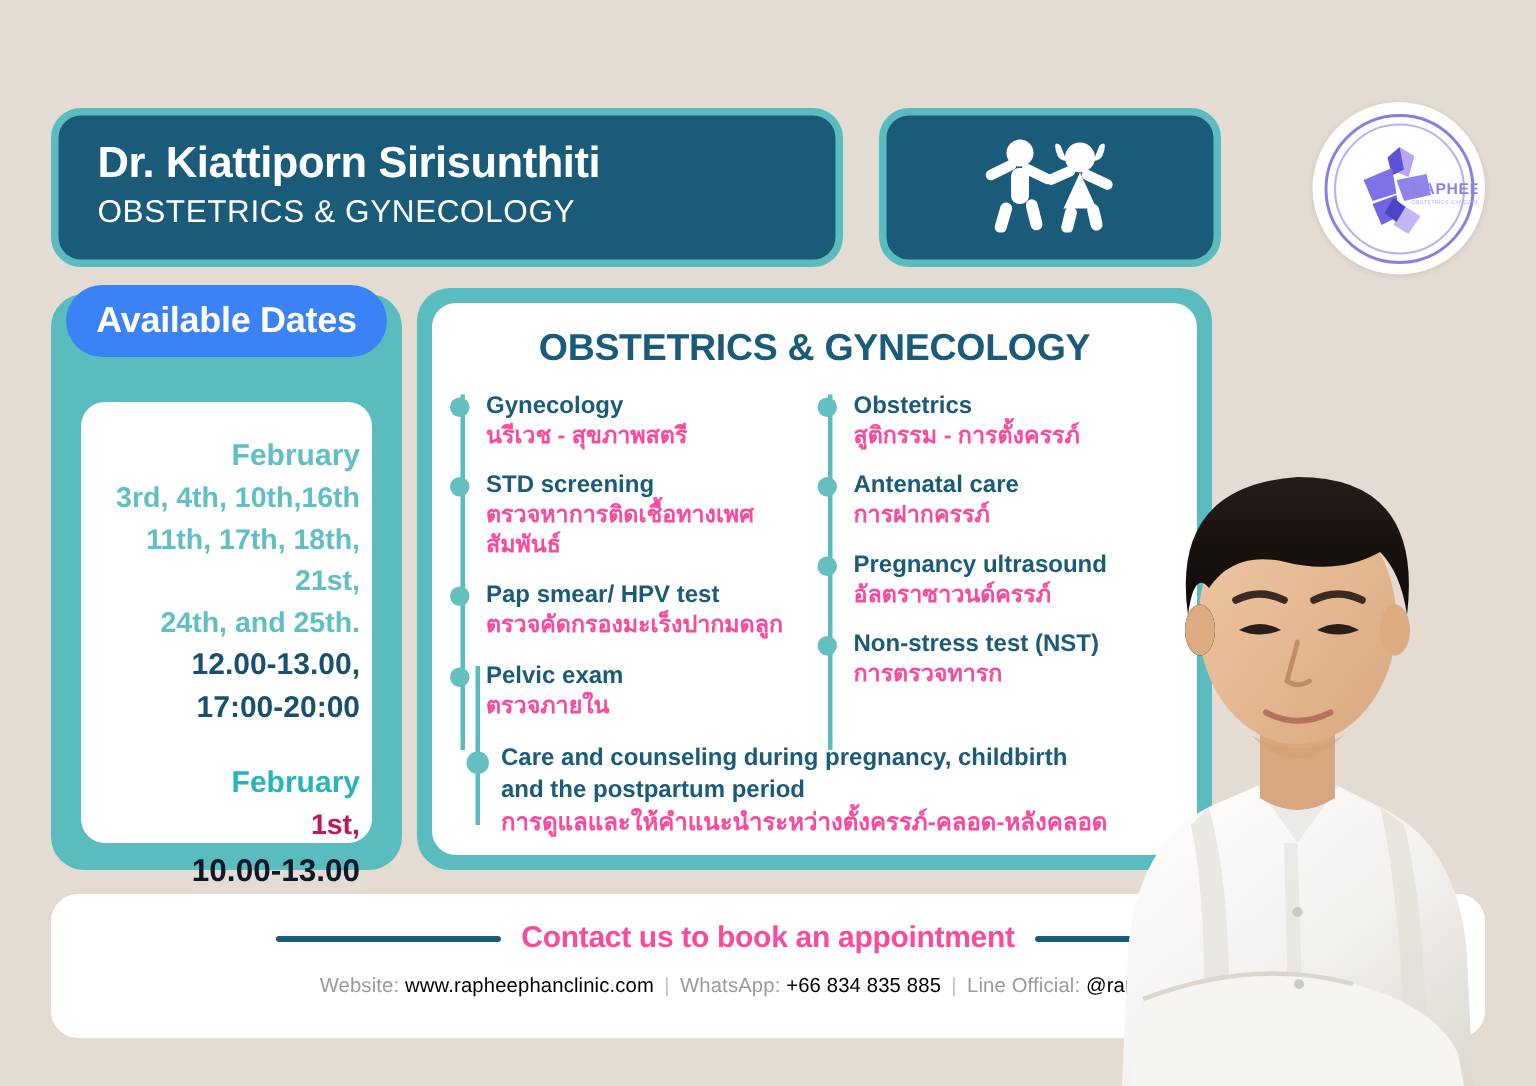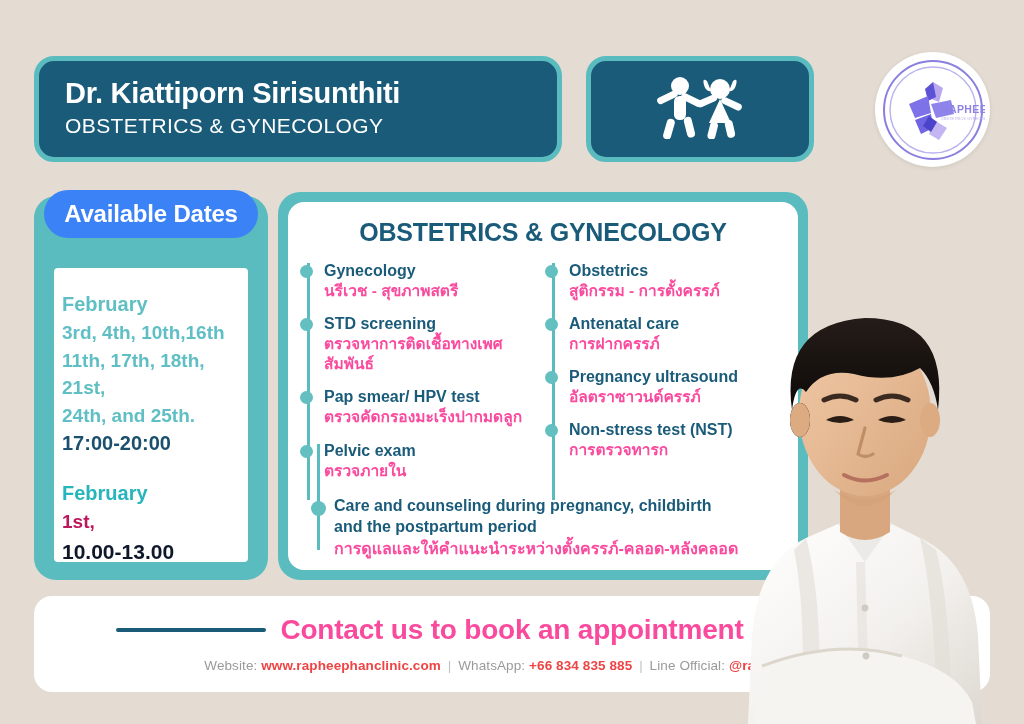--- a/index.html
+++ b/index.html
@@ -5,21 +5,21 @@
   * { margin:0; padding:0; box-sizing:border-box; }
   html, body { width:1024px; height:724px; }
   body {
     background:#e4dcd2;
     font-family:"Liberation Sans", sans-serif;
     position:relative;
     overflow:hidden;
   }
 
   
-  .header-row { position:absolute; left:34px; top:56px; width:956px; height:102px; }
+  .header-row { position:absolute; left:34px; top:72px; width:956px; height:102px; }
 
   .name-card {
     position:absolute; left:0; top:0; width:528px; height:106px;
     background:#1a5b7a; border:5px solid #5bbcbf; border-radius:20px;
     padding:16px 0 0 26px;
   }
   .doctor-name {
     color:#ffffff; font-size:29px; font-weight:bold; letter-spacing:-0.3px;
     line-height:1.15;
   }
@@ -48,22 +48,22 @@
   }
   .dates-badge {
     position:absolute; left:10px; top:-6px; width:214px; height:48px;
     background:#3b82f6; border-radius:24px;
     display:flex; align-items:center; justify-content:center;
   }
   .dates-badge-label { color:#ffffff; font-size:24px; font-weight:bold; letter-spacing:-0.2px; }
 
   .dates-inner {
     position:absolute; left:20px; top:72px; width:194px; height:294px;
-    background:#ffffff; border-radius:4px;
-    padding:22px 8px 0 8px; text-align:left;
+    background:#ffffff; border-radius:16px;
+    padding:22px 8px 0 8px; text-align:right;
   }
   .month-a { color:#5fbfc4; font-size:20px; font-weight:bold; line-height:1.45; }
   .daylist { color:#5fbfc4; font-size:19px; font-weight:bold; line-height:1.45; }
   .time-a { color:#1a4f6e; font-size:20px; font-weight:bold; line-height:1.45; }
   .month-b { color:#27b5bd; font-size:20px; font-weight:bold; line-height:1.5; margin-top:20px; }
   .day-b { color:#be185d; font-size:19px; font-weight:bold; line-height:1.45; }
   .time-b { color:#0f172a; font-size:21px; font-weight:bold; line-height:1.5; }
 
   
   .services-panel {
@@ -107,26 +107,26 @@
   
   .footer {
     position:absolute; left:34px; top:596px; width:956px; height:96px;
     background:#ffffff; border-radius:18px;
   }
   .footer-head {
     display:flex; align-items:center; justify-content:center;
     gap:14px; padding-top:18px;
   }
   .rule { height:4px; width:150px; background:#1a5b7a; border-radius:2px; }
-  .footer-title { color:#fa4a9e; font-size:28px; font-weight:bold; letter-spacing:-0.2px; }
+  .footer-title { color:#fa4a9e; font-size:20px; font-weight:bold; letter-spacing:-0.2px; }
   .footer-contact {
     text-align:center; margin-top:12px; color:#9a9a9a; font-size:13.5px;
     letter-spacing:0.1px;
   }
-  .footer-contact b { color:#ef4444; font-weight:bold; }
+  .footer-contact b { color:#000000; font-weight:normal; }
   .sep { color:#c2c2c2; padding:0 3px; }
 
   
   .photo {
     position:absolute; left:706px; top:232px; width:318px; height:492px;
     z-index:5; pointer-events:none;
   }
 </style>
 </head>
 <body>
@@ -183,20 +183,21 @@
 <div class="dates-panel">
   <div class="dates-badge">
     <span class="dates-badge-label">Available Dates</span>
   </div>
 
   <div class="dates-inner">
     <div class="month-a">February</div>
     <div class="daylist">3rd, 4th, 10th,16th</div>
     <div class="daylist">11th, 17th, 18th, 21st,</div>
     <div class="daylist">24th, and 25th.</div>
+    <div class="time-a">12.00-13.00,</div>
     <div class="time-a">17:00-20:00</div>
 
     <div class="month-b">February</div>
     <div class="day-b">1st,</div>
     <div class="time-b">10.00-13.00</div>
   </div>
 </div>
 
 <div class="services-panel">
   <div class="services-inner">

